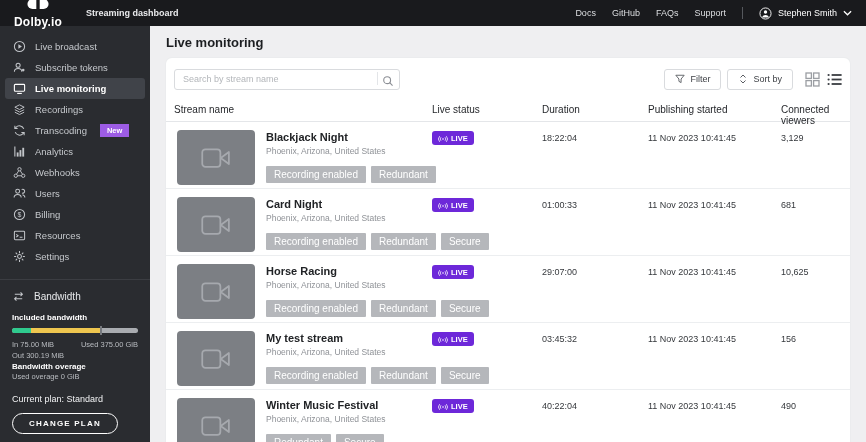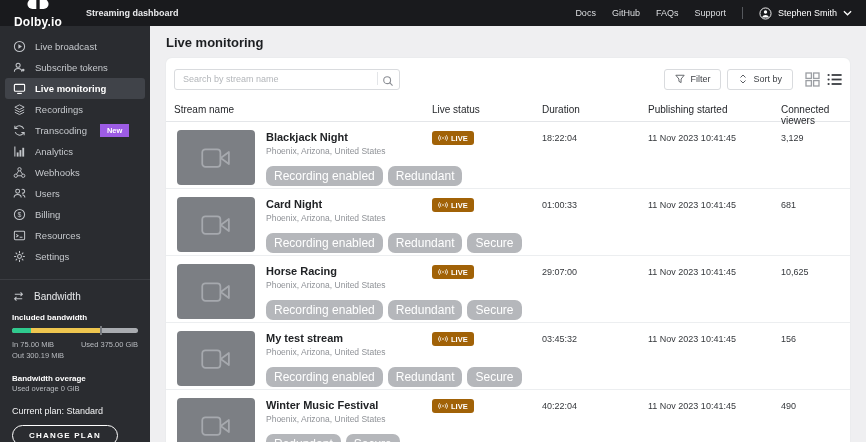--- a/index.html
+++ b/index.html
@@ -31,21 +31,21 @@
   .side-divider { border-top:1px solid #3b3d42; margin:12px 0 0 0; }
   .bw { padding:10px 12px; }
   .bw-head { display:flex; align-items:center; gap:9px; color:#e6e8ea; font-size:10px; margin-bottom:10px; }
   .bw-head .nicon { width:13px; height:13px; color:#c2c5c9; display:flex; }
   .bw-label { color:#fff; font-size:8px; font-weight:bold; margin-bottom:6px; }
   .bw-bar { position:relative; height:5px; border-radius:3px; background:#a9acb0; overflow:visible; margin-bottom:6px; }
   .bw-bar .seg { position:absolute; top:0; height:5px; }
   .bw-tick { position:absolute; top:-2px; width:1.5px; height:9px; background:#75787d; }
   .bw-row { display:flex; justify-content:space-between; color:#b9bcc0; font-size:7.5px; line-height:1.5; }
   .bw-sub { color:#b9bcc0; font-size:7.5px; line-height:1.5; }
-  .bw-overage-title { color:#fff; font-size:8px; font-weight:bold; margin-top:12px; }
+  .bw-overage-title { color:#fff; font-size:8px; font-weight:bold; margin-top:0; }
   .bw-plan { color:#f2f3f4; font-size:9px; margin-top:12px; }
   .change-plan { display:inline-block; margin-top:9px; background:transparent; color:#fff;
     border:1.5px solid #fff; border-radius:14px; padding:5px 16px;
     font-size:8px; font-weight:bold; letter-spacing:1.2px; cursor:pointer;
     font-family:"Liberation Sans", sans-serif; }
 
   
   .main { position:absolute; top:26px; left:150px; width:716px; height:416px;
     background:#efeff1; overflow:hidden; }
   .page-title { font-size:13px; font-weight:bold; color:#1c1e21; padding:9px 16px 8px 16px; }
@@ -75,24 +75,24 @@
   .col-name { left:8px; } .col-status { left:266px; } .col-duration { left:376px; }
   .col-start { left:482px; } .col-viewers { left:615px; }
 
   .trow { position:relative; height:67px; border-bottom:1px solid #eceef0; cursor:pointer; }
   .thumb { position:absolute; left:11px; top:8px; width:78px; height:55px;
     background:#7c7f84; border-radius:4px; display:flex; align-items:center; justify-content:center; }
   .thumb svg { width:30px; height:20px; color:#a6a9ae; }
   .stream-title { position:absolute; left:100px; top:9px; font-size:11px; font-weight:bold; color:#212326; }
   .stream-loc { position:absolute; left:100px; top:24px; font-size:8.5px; color:#8f9297; }
   .tagrow { position:absolute; left:100px; top:44px; display:flex; gap:5px; }
-  .tag { background:#b5b7bb; color:#fff; font-size:12px; border-radius:7px; padding:3px 8px; }
-  .live-badge { position:absolute; left:266px; top:9px; background:#a16207; color:#fff;
+  .tag { background:#b5b7bb; color:#fff; font-size:10px; border-radius:1px; padding:3px 8px; }
+  .live-badge { position:absolute; left:266px; top:9px; background:#6d28d9; color:#fff;
     font-size:7.5px; font-weight:bold; border-radius:3px; padding:2.5px 6px;
-    display:flex; align-items:flex-start; gap:3px; }
+    display:flex; align-items:flex-end; gap:3px; }
   .live-badge svg { width:10px; height:8px; }
   .cell { position:absolute; top:11px; font-size:9px; color:#35383c; }
 </style>
 </head>
 <body>
 
 <div class="topbar">
   <div class="brand">
     <svg width="22" height="12" viewBox="0 0 26 14">
       <path fill="#fff" d="M11 1H6.5A6 6 0 0 0 6.5 13H11z"></path>

